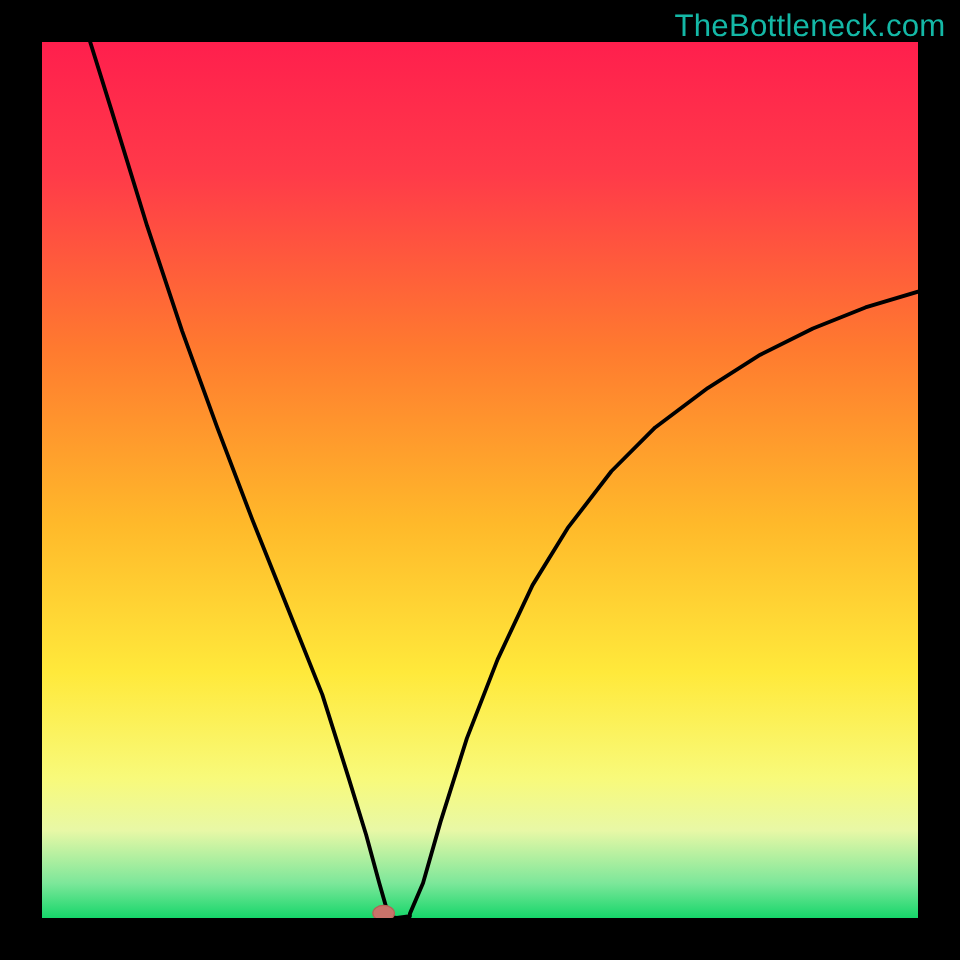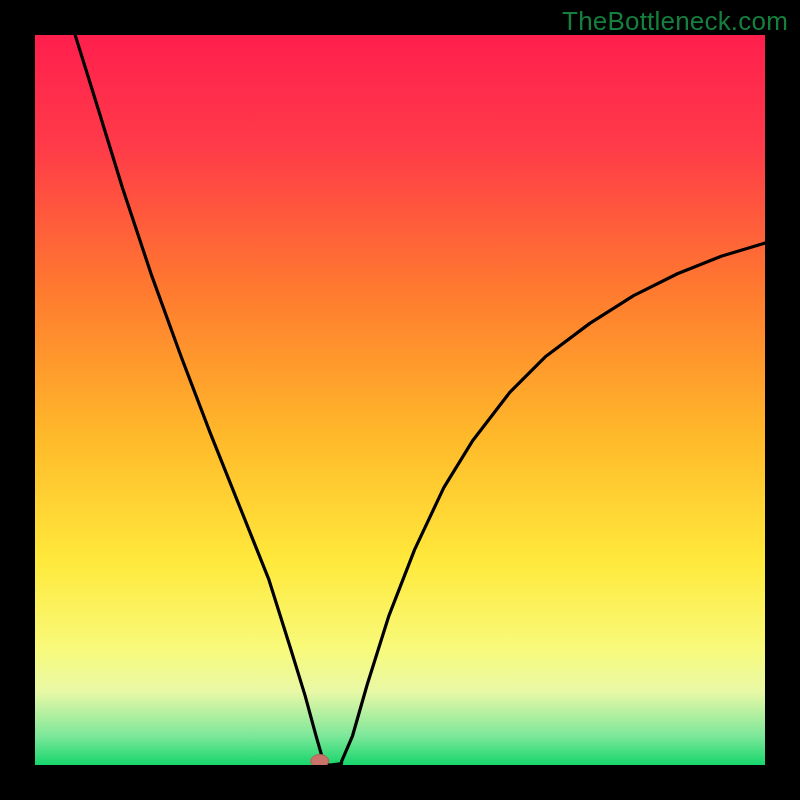--- a/index.html
+++ b/index.html
@@ -32,21 +32,21 @@
     width: 100%;
     height: 100%;
   }
   .watermark {
     position: absolute;
     top: 6px;
     right: 12px;
     font-size: 26px;
     font-weight: 400;
     letter-spacing: 0.2px;
-    color: #15803d;
+    color: #14b8a6;
     font-family: Arial, Helvetica, sans-serif;
   }
 </style>
 </head>
 <body>
 
 <div class="frame">
   <div class="plot-area">
     <svg viewBox="0 0 730 730" preserveAspectRatio="none">
       <defs>

